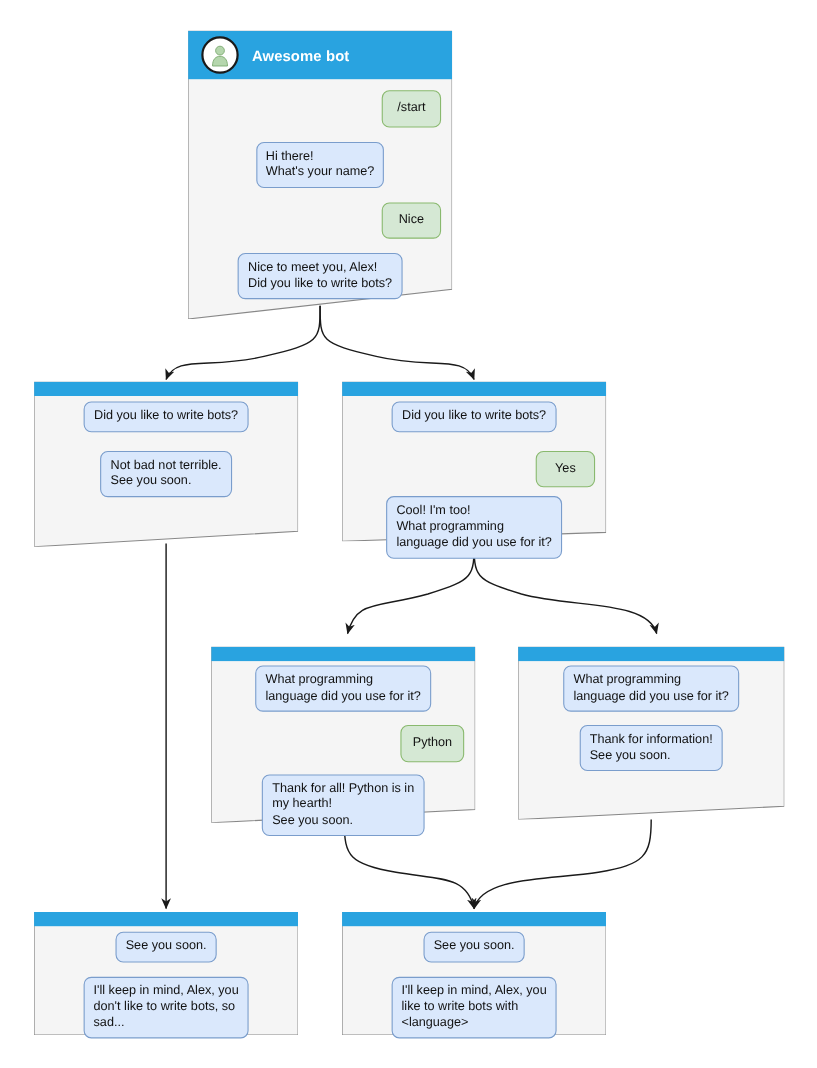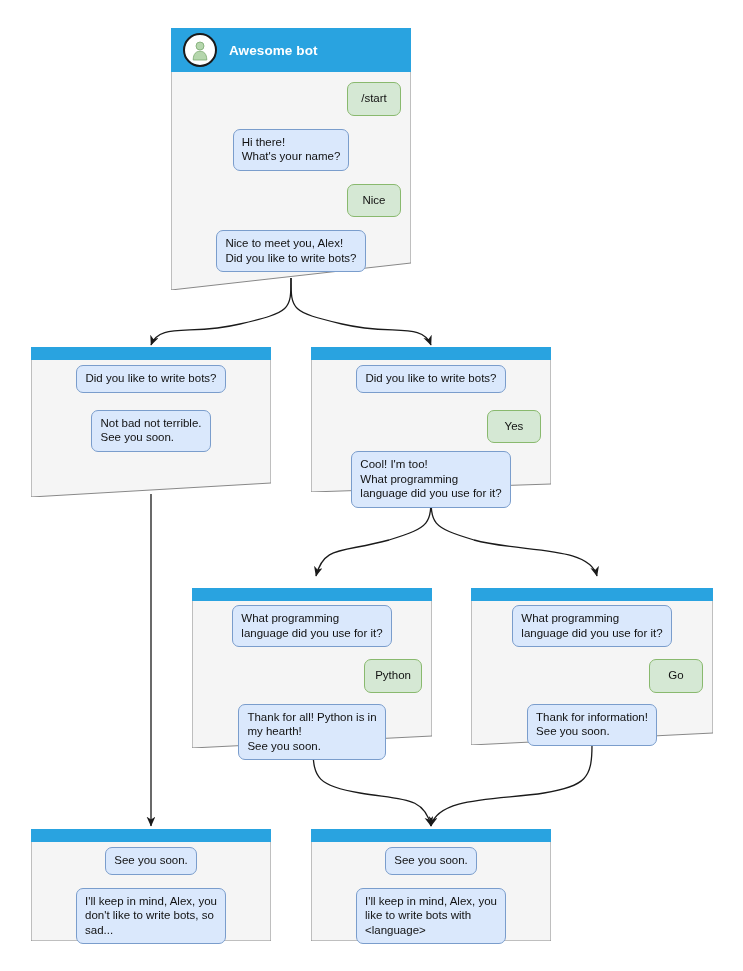--- a/index.html
+++ b/index.html
@@ -238,23 +238,20 @@
       <polygon points="0,0 242,0 242,145 0,157" fill="#f5f5f5" stroke="#888888" stroke-width="1"></polygon>
       <rect x="0" y="0" width="242" height="13" fill="#29a3e0"></rect>
     </svg>
     <div class="node-content">
       <div class="chat-header bar-only"></div>
       <div class="messages" style="padding-top:4px;">
         <div class="msg-row left" style="margin-bottom:12px;">
           <div class="bubble bot">What programming
 language did you use for it?</div>
         </div>
-        <div class="msg-row right" style="margin-bottom:11px;">
-          <div class="bubble user">Go</div>
-        </div>
         <div class="msg-row left">
           <div class="bubble bot">Thank for information!
 See you soon.</div>
         </div>
       </div>
     </div>
   </div>
 
   <div class="node" style="left:31px; top:829px; width:240px; height:112px;">
     <svg class="node-shape" viewBox="0 0 240 112" preserveAspectRatio="none">

